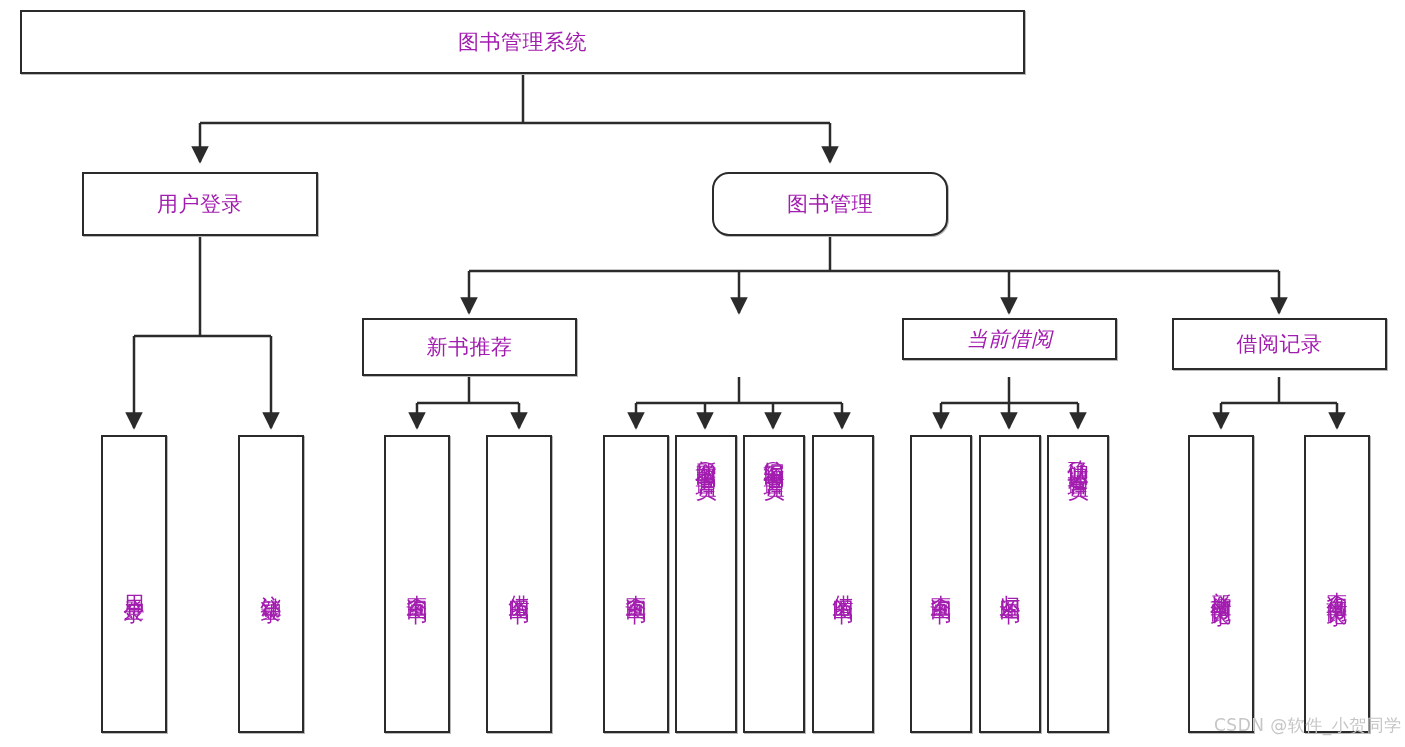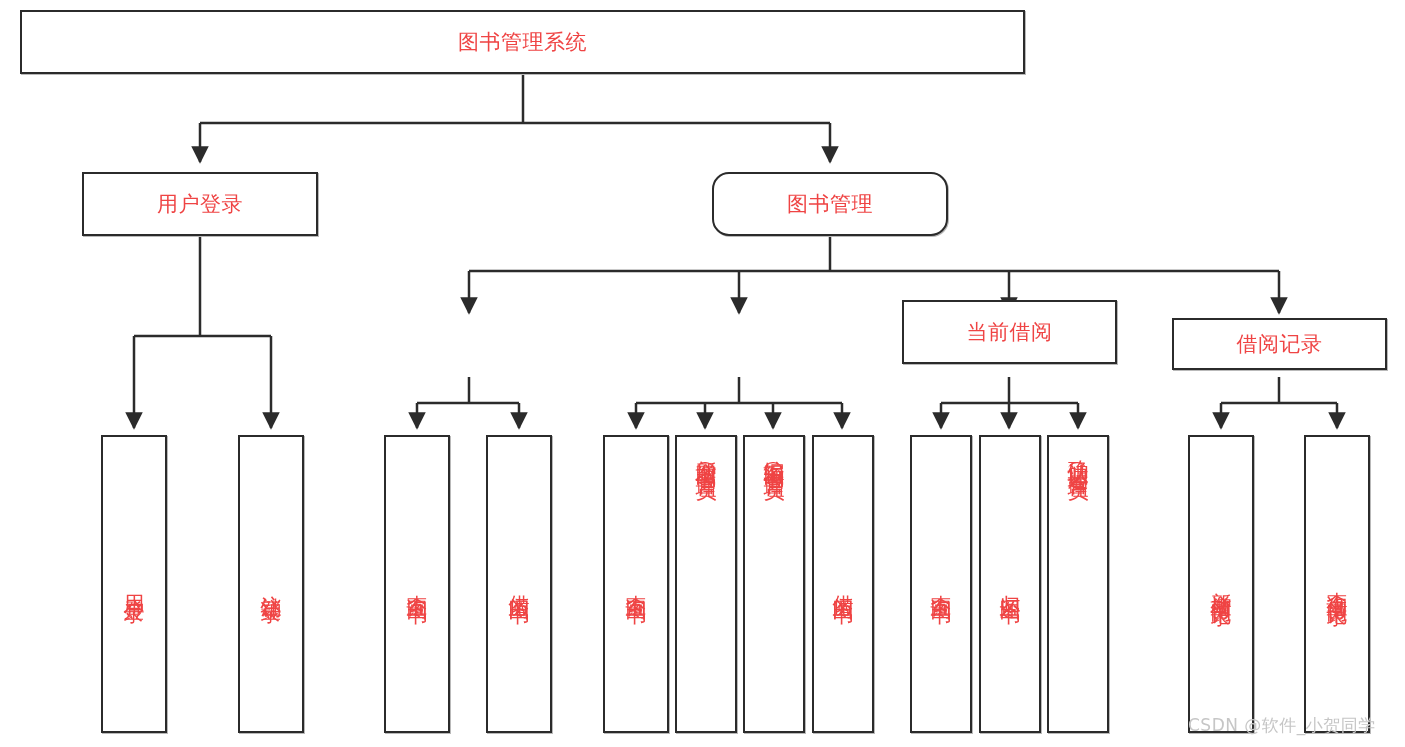--- a/index.html
+++ b/index.html
@@ -31,21 +31,21 @@
     box-sizing: border-box;
     background: #ffffff;
     border: 2px solid #2b2b2b;
     box-shadow: 1px 1px 0 0 #b9b9b9;
     display: flex;
     align-items: center;
     justify-content: center;
     z-index: 2;
   }
   .node .label {
-    color: #ef4444;
+    color: #a21caf;
     font-size: 21px;
     line-height: 1.18;
     letter-spacing: 0.5px;
     white-space: nowrap;
     text-align: center;
   }
   .node.horizontal .label {
     writing-mode: horizontal-tb;
   }
   .node.vertical {
@@ -66,20 +66,21 @@
   }
   #watermark {
     position: absolute;
     color: #c6c6c6;
     font-size: 17px;
     letter-spacing: 0.5px;
     white-space: nowrap;
     z-index: 3;
     left: 1188px;
     top: 714px;
+    padding-left: 26px;
   }
 </style>
 </head>
 <body>
 
 <div id="diagram-root">
 
   <svg id="edges" viewBox="0 0 1405 747" xmlns="http://www.w3.org/2000/svg">
     <defs>
       <marker id="arrow" viewBox="0 0 10 10" refX="9" refY="5" markerWidth="7" markerHeight="7" orient="auto-start-reverse">
@@ -147,23 +148,26 @@
   </div>
 
   <div class="node horizontal" style="left:82px; top:172px; width:236px; height:64px;">
     <span class="label">用户登录</span>
   </div>
 
   <div class="node horizontal" style="left:712px; top:172px; width:236px; height:64px;border-radius:17px;">
     <span class="label">图书管理</span>
   </div>
 
-
-
-  <div class="node horizontal" style="left:902px; top:300px; width:215px; height:64px;">
+  <div class="node horizontal" style="left:362px; top:318px; width:215px; height:58px;">
+    <span class="label">新书推荐</span>
+  </div>
+
+
+  <div class="node horizontal" style="left:902px; top:318px; width:215px; height:42px;font-style:italic;">
     <span class="label">当前借阅</span>
   </div>
 
   <div class="node horizontal" style="left:1172px; top:318px; width:215px; height:52px;">
     <span class="label">借阅记录</span>
   </div>
 
   <div class="node vertical center" style="left:101px; top:435px; width:66px; height:298px;">
     <span class="label">用户登录</span>
   </div>

